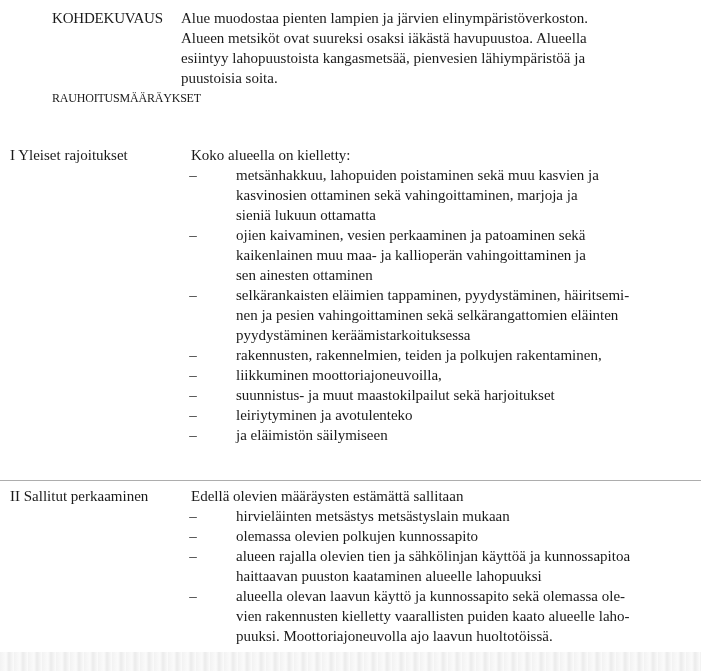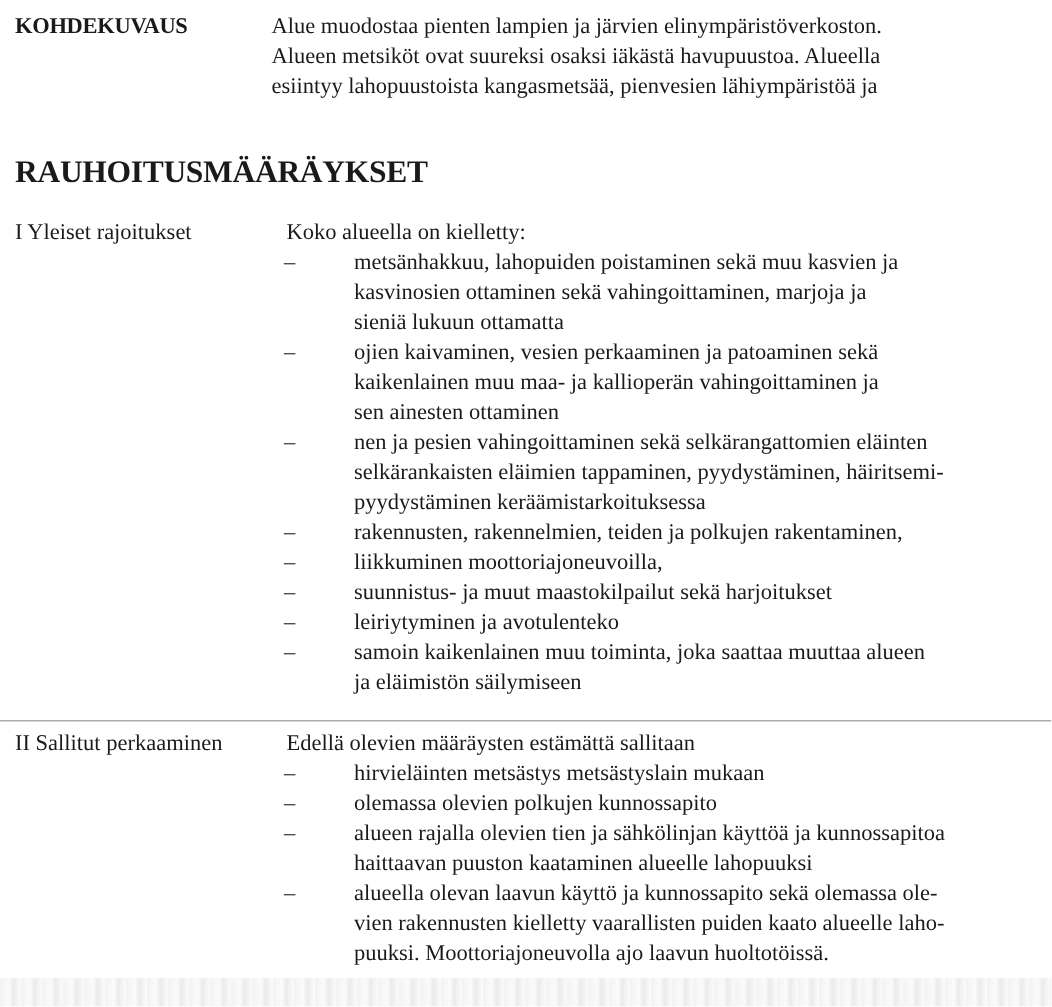--- a/index.html
+++ b/index.html
@@ -16,22 +16,23 @@
       color: #1a1a1a;
       font-size: 15px;
       line-height: 20px;
     }
     .left-label {
       position: absolute;
       left: 10px;
       white-space: nowrap;
     }
     .bold {
-      font-weight: bold;
+      font-weight: normal;
       letter-spacing: -0.2px;
+      margin-left: 42px;
     }
     .right-text {
       position: absolute;
       left: 181px;
       width: 500px;
     }
     .intro-line {
       position: absolute;
       left: 191px;
       white-space: nowrap;
@@ -81,64 +82,64 @@
     }
   </style>
 </head>
 <body>
 
 <div class="left-label bold" style="top:8px;">KOHDEKUVAUS</div>
 <div class="right-text" style="top:8px;">
   <div>Alue muodostaa pienten lampien ja järvien elinympäristöverkoston.</div>
   <div>Alueen metsiköt ovat suureksi osaksi iäkästä havupuustoa. Alueella</div>
   <div>esiintyy lahopuustoista kangasmetsää, pienvesien lähiympäristöä ja</div>
+  <div>puustoisia soita.</div>
 </div>
 
-<div class="left-label bold" style="top:104px; font-size:21px;">RAUHOITUSMÄÄRÄYKSET</div>
+<div class="left-label bold" style="top:88px; font-size:12px;">RAUHOITUSMÄÄRÄYKSET</div>
 
 <div class="left-label" style="top:145px;">I Yleiset rajoitukset</div>
 <div class="intro-line" style="top:145px;">Koko alueella on kielletty:</div>
 <ul class="items" id="yleiset-list" style="top:165px;">
     <li>
       <span class="dash">–</span>
       <span class="line">metsänhakkuu, lahopuiden poistaminen sekä muu kasvien ja</span>
       <span class="line">kasvinosien ottaminen sekä vahingoittaminen, marjoja ja</span>
       <span class="line">sieniä lukuun ottamatta</span>
     </li>
     <li>
       <span class="dash">–</span>
       <span class="line">ojien kaivaminen, vesien perkaaminen ja patoaminen sekä</span>
       <span class="line">kaikenlainen muu maa- ja kallioperän vahingoittaminen ja</span>
       <span class="line">sen ainesten ottaminen</span>
     </li>
     <li>
       <span class="dash">–</span>
+      <span class="line">selkärankaisten eläimien tappaminen, pyydystäminen, häiritsemi-</span>
       <span class="line">nen ja pesien vahingoittaminen sekä selkärangattomien eläinten</span>
-      <span class="line">selkärankaisten eläimien tappaminen, pyydystäminen, häiritsemi-</span>
       <span class="line">pyydystäminen keräämistarkoituksessa</span>
     </li>
     <li>
       <span class="dash">–</span>
       <span class="line">rakennusten, rakennelmien, teiden ja polkujen rakentaminen,</span>
     </li>
     <li>
       <span class="dash">–</span>
       <span class="line">liikkuminen moottoriajoneuvoilla,</span>
     </li>
     <li>
       <span class="dash">–</span>
       <span class="line">suunnistus- ja muut maastokilpailut sekä harjoitukset</span>
     </li>
     <li>
       <span class="dash">–</span>
       <span class="line">leiriytyminen ja avotulenteko</span>
     </li>
     <li>
       <span class="dash">–</span>
-      <span class="line">samoin kaikenlainen muu toiminta, joka saattaa muuttaa alueen</span>
       <span class="line">ja eläimistön säilymiseen</span>
     </li>
   </ul>
 
 <div class="divider"></div>
 
 <div class="left-label" style="top:486px;">II Sallitut perkaaminen</div>
 <div class="intro-line" style="top:486px;">Edellä olevien määräysten estämättä sallitaan</div>
 <ul class="items" id="sallitut-list" style="top:506px;">
     <li>

